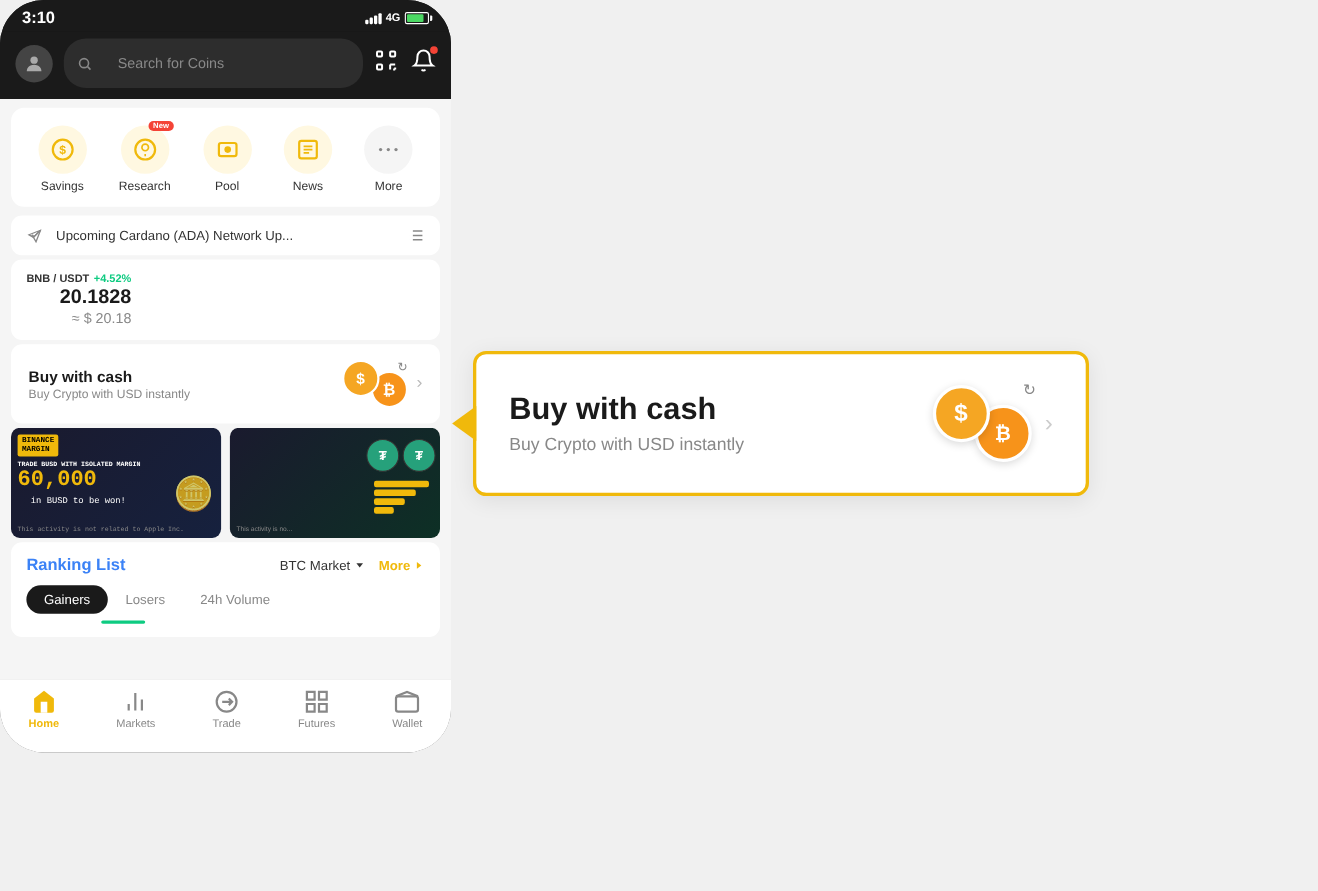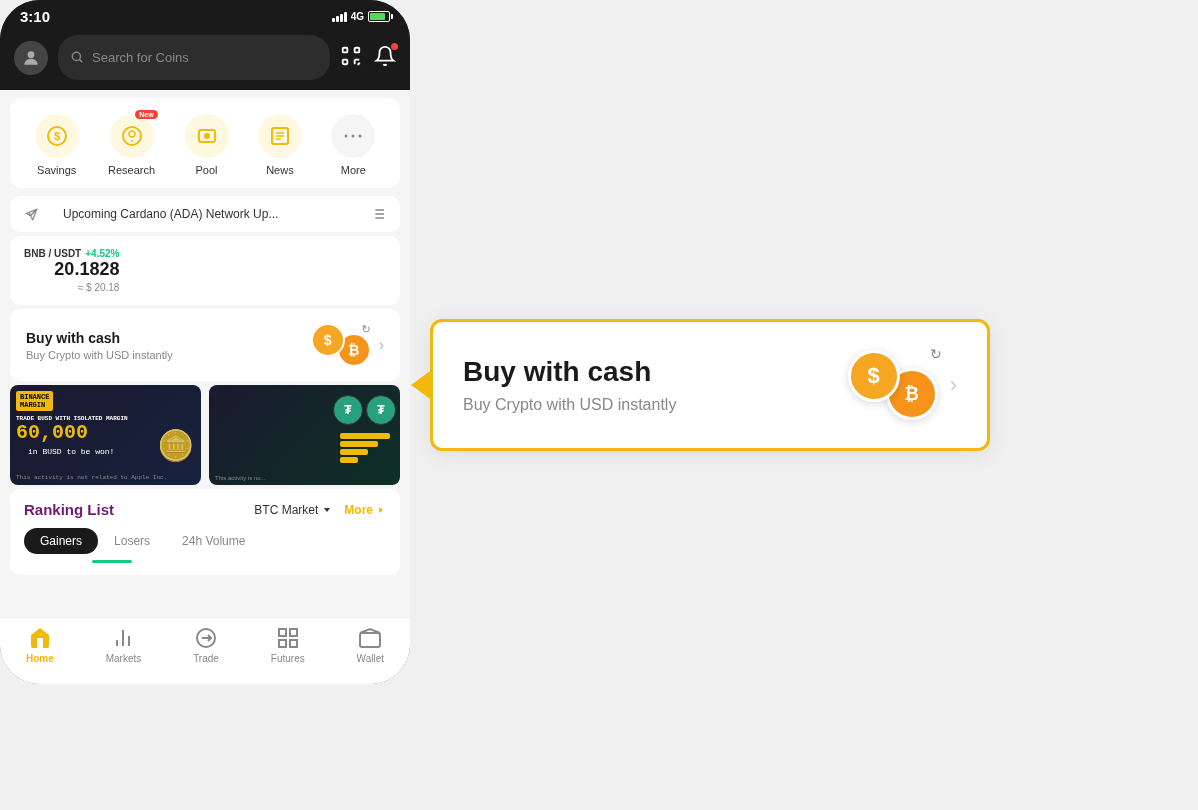--- a/index.html
+++ b/index.html
@@ -78,22 +78,22 @@
       display: flex; align-items: center; justify-content: center;
       flex-shrink: 0;
     }
     .avatar-circle svg { width: 20px; height: 20px; }
     .search-bar {
       flex: 1;
       background: #2d2d2d;
       border-radius: 20px;
       padding: 15px 12px;
       display: flex;
-      align-items: flex-start;
-      gap: 8px;
+      align-items: center;
+      gap: 23px;
       color: #888;
       font-size: 13px;
     }
     .search-bar svg { width: 14px; height: 14px; }
     .top-bar-icons { display: flex; gap: 12px; }
     .top-bar-icon { color: white; }
 
     
     .app-content {
       background: #f5f5f5;
@@ -146,21 +146,21 @@
       border-radius: 10px;
       margin: 4px 10px;
       padding: 10px 14px;
       display: flex;
       align-items: center;
       justify-content: space-between;
     }
     .announcement-text {
       font-size: 12px;
       color: #333;
-      display: flex; align-items: center; gap: 25px;
+      display: flex; align-items: center; gap: 13px;
     }
 
     
     .ticker-card {
       background: white;
       border-radius: 10px;
       margin: 4px 10px;
       padding: 12px 14px;
       text-align: right;
     }
@@ -168,21 +168,21 @@
       display: flex;
       gap: 16px;
     }
     .ticker-item {}
     .ticker-pair { font-size: 10px; color: #333; font-weight: 600; }
     .ticker-change-pos { color: #0ecb81; font-size: 10px; font-weight: 600; }
     .ticker-change-neg { color: #f6465d; font-size: 10px; font-weight: 600; }
     .ticker-price-pos { color: #0ecb81; font-size: 18px; font-weight: 700; }
     .ticker-price-neg { color: #f6465d; font-size: 18px; font-weight: 700; }
     .ticker-price-dark { color: #1a1a1a; font-size: 18px; font-weight: 700; }
-    .ticker-usd { font-size: 10px; color: #888; margin-top: 2px; }
+    .ticker-usd { font-size: 13px; color: #888; margin-top: 2px; }
 
     
     .buy-cash-card {
       background: white;
       border-radius: 10px;
       margin: 4px 10px;
       padding: 14px 16px;
       display: flex;
       align-items: center;
       justify-content: space-between;
@@ -307,21 +307,21 @@
       border-radius: 10px;
       margin: 4px 10px;
       padding: 12px 14px;
     }
     .ranking-header {
       display: flex;
       align-items: center;
       justify-content: space-between;
       margin-bottom: 10px;
     }
-    .ranking-title { font-size: 15px; font-weight: 700; color: #701a75; }
+    .ranking-title { font-size: 15px; font-weight: 700; color: #3b82f6; }
     .ranking-market {
       display: flex; align-items: center; gap: 4px;
       font-size: 12px; color: #333;
     }
     .ranking-more { color: #f0b90b; font-size: 12px; font-weight: 600; }
     .ranking-tabs {
       display: flex;
       gap: 0;
       border-bottom: none;
     }

